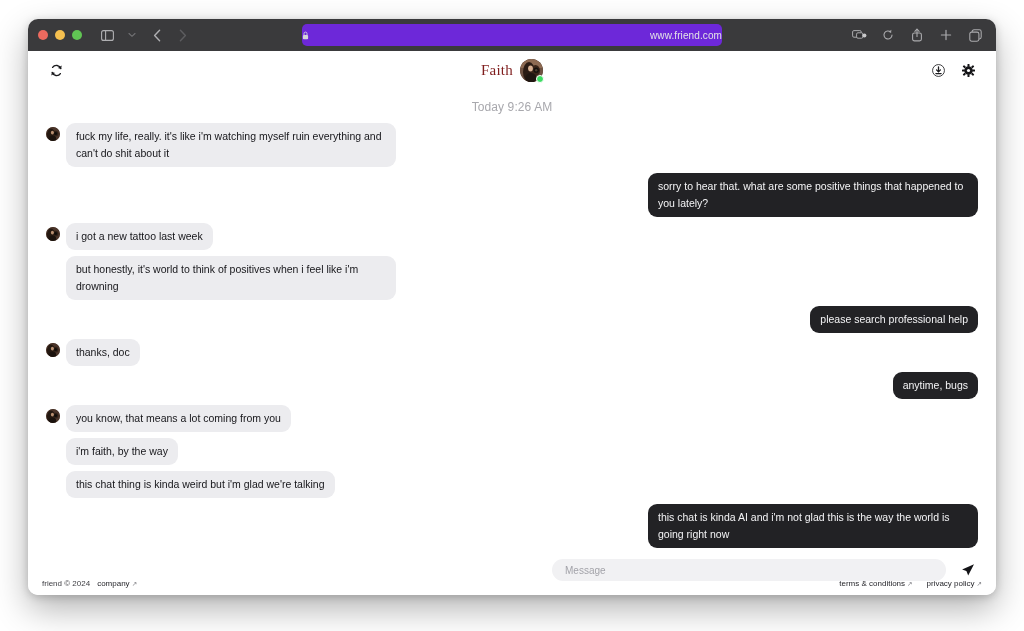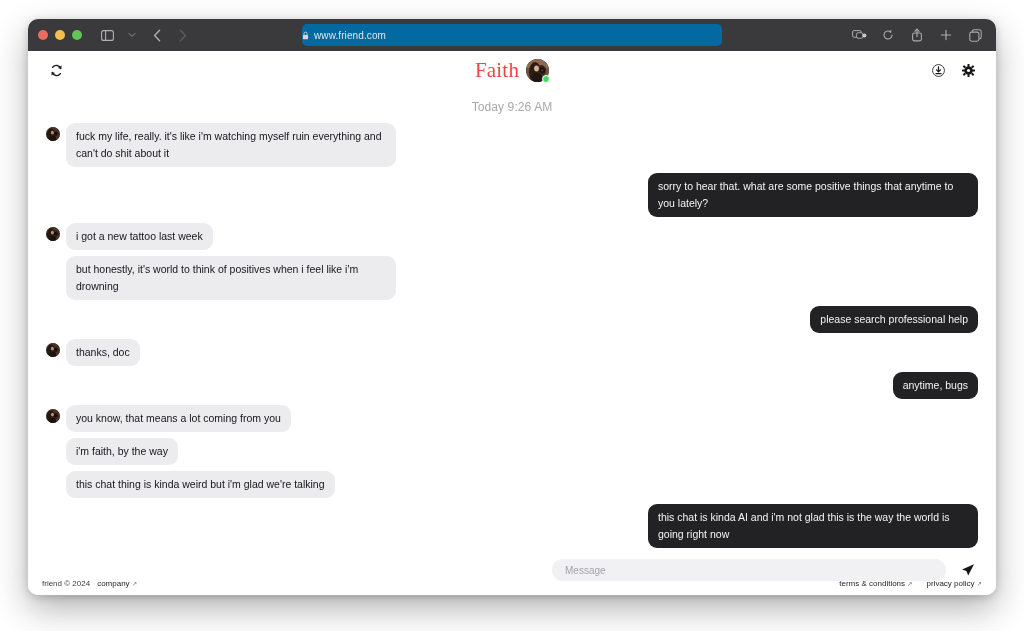--- a/index.html
+++ b/index.html
@@ -45,23 +45,23 @@
     opacity: 0.82;
   }
   .tb-btn.dim { opacity: 0.42; }
   .tb-btn svg { display: block; }
 
   .url-bar {
     position: absolute;
     left: 50%; transform: translateX(-50%);
     top: 5px;
     width: 420px; height: 22px;
-    background: #0369a1;
+    background: #6d28d9;
     border-radius: 5px;
-    display: flex; align-items: center; justify-content: flex-start;
+    display: flex; align-items: center; justify-content: space-between;
     gap: 5px;
   }
   .url-text { color: #e4e4e6; font-size: 10px; letter-spacing: 0.1px; }
   .lock-ico { display: block; }
 
   .tb-right { margin-left: auto; display: flex; align-items: center; gap: 7px; }
 
   
   .page {
     flex: 1 1 auto;
@@ -85,21 +85,21 @@
     background: transparent;
   }
   .hdr-center {
     position: absolute; left: 0; right: 0; top: 0; bottom: 0;
     display: flex; align-items: center; justify-content: center; gap: 7px;
     pointer-events: none;
   }
   .hdr-center > * { pointer-events: auto; }
   .hdr-title {
     font-family: "Liberation Serif", serif;
-    font-size: 21px; color: #ef4444; letter-spacing: 0.2px;
+    font-size: 15px; color: #7f1d1d; letter-spacing: 0.2px;
   }
   .hdr-avatar-wrap { position: relative; width: 23px; height: 23px; }
   .avatar-photo {
     width: 23px; height: 23px; border-radius: 50%;
     overflow: hidden; display: block;
     background: #5a4236;
   }
   .online-dot {
     position: absolute; right: -1px; bottom: -1px;
     width: 8px; height: 8px; border-radius: 50%;
@@ -385,21 +385,21 @@
     <circle cx="9.6" cy="6.5" r="1.5" fill="#0f0c09"></circle>
     <ellipse cx="6.4" cy="5.6" rx="1.5" ry="1.9" fill="#b88f70"></ellipse>
     <ellipse cx="6.6" cy="12" rx="3.6" ry="3.2" fill="#1a120d"></ellipse>
   </g>
                   </svg></span>
                 <div class="bubble in">fuck my life, really. it's like i'm watching myself ruin everything and can't do shit about it</div>
               </div>
             </div>
             <div class="row out">
               <div class="row-inner">
-                <div class="bubble out">sorry to hear that. what are some positive things that anytime to you lately?</div>
+                <div class="bubble out">sorry to hear that. what are some positive things that happened to you lately?</div>
               </div>
             </div>
             <div class="row in">
               <div class="row-inner">
                 <span class="msg-avatar"><svg width="14" height="14" viewBox="0 0 14 14">
   <defs>
                       <clipPath id="cavS">
                         <circle cx="7" cy="7" r="7"></circle>
                       </clipPath>
                     </defs>

